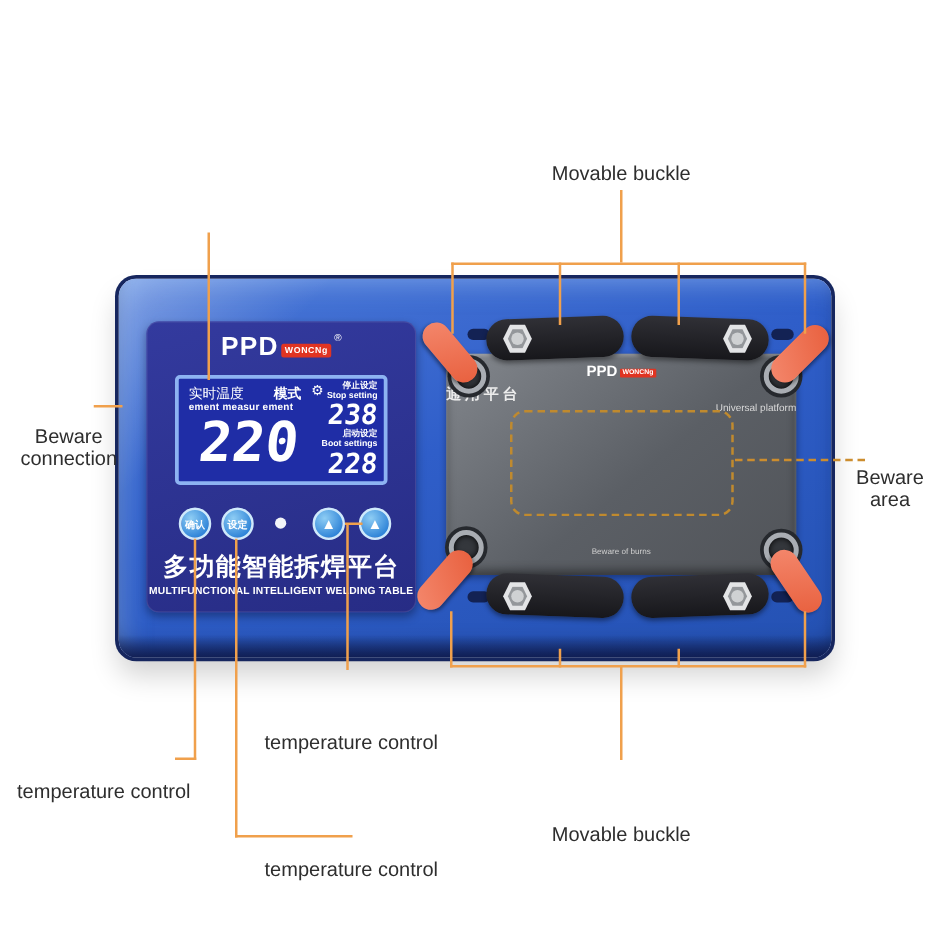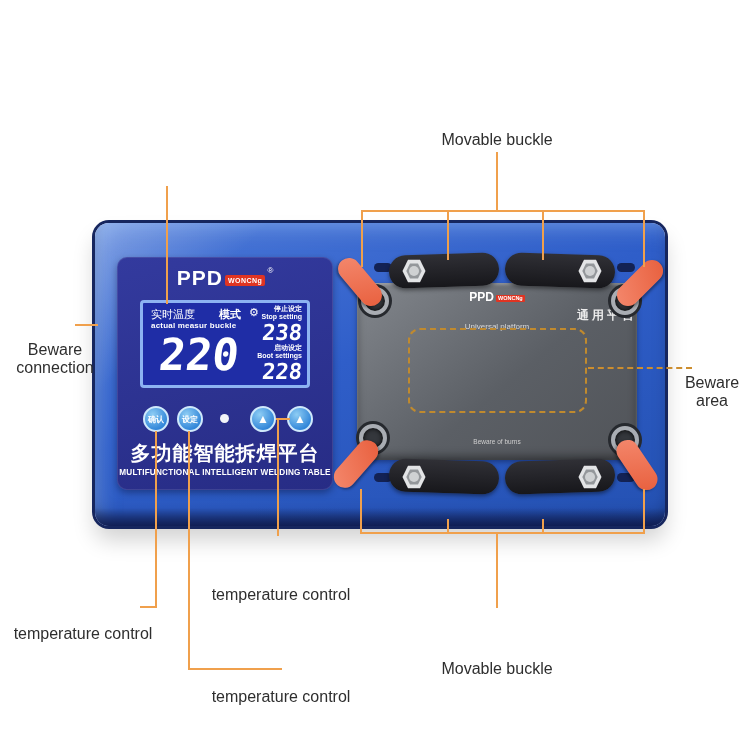--- a/index.html
+++ b/index.html
@@ -57,22 +57,22 @@
     font-size:8.2px;letter-spacing:.2px;}
   
   .plate{left:262px;top:60px;width:280px;height:177px;border-radius:7px;
     background:linear-gradient(140deg,#83878d 0%,#5b5f65 55%,#515459 100%);
     box-shadow:inset 0 2px 3px rgba(255,255,255,.28),inset 0 -4px 8px rgba(0,0,0,.4),
                0 2px 5px rgba(0,0,20,.35);}
   .plate .prow{left:0;right:0;display:flex;justify-content:center;align-items:flex-start;gap:2px;color:#fff;}
   .pbrand{font-weight:bold;font-size:12px;line-height:12px;}
   .pbadge{background:#e03422;color:#fff;font-size:5.5px;font-weight:bold;line-height:7px;
     padding:0 2px;border-radius:1px;margin-top:4px;}
-  .pcn{left:0;right:0;top:24px;text-align:right;color:#ececec;font-size:12px;letter-spacing:3px;font-weight:bold;}
-  .pen{left:0;right:0;top:39px;text-align:center;color:#d9d9d9;font-size:8px;}
+  .pcn{left:0;right:0;top:24px;text-align:left;color:#ececec;font-size:12px;letter-spacing:3px;font-weight:bold;}
+  .pen{left:0;right:0;top:39px;text-align:right;color:#d9d9d9;font-size:8px;}
   .heatzone{left:51px;top:45px;width:175px;height:81px;border:2px dashed #c08a2e;border-radius:12px;}
   .warnrow{left:0;right:0;top:140px;text-align:center;color:#fff;font-size:12px;font-weight:bold;}
   .warnen{left:0;right:0;top:155px;text-align:center;color:#cfcfcf;font-size:6.5px;}
   .ring{position:absolute;width:20px;height:20px;border-radius:50%;background:#34373c;
     border:4px solid #a9adb3;box-shadow:0 0 0 3px #26292e,inset 0 0 5px #000;}
   
   .buckle{position:absolute;width:110px;height:33px;border-radius:17px;
     background:linear-gradient(180deg,#303036,#17171b);box-shadow:0 2px 4px rgba(0,0,0,.45);}
   .nut{position:absolute;width:24px;height:24px;background:#e3e4e6;
     clip-path:polygon(25% 3%,75% 3%,98% 50%,75% 97%,25% 97%,2% 50%);}
@@ -95,21 +95,21 @@
       <div class="abs brandrow">
         <span class="brand-name">PPD</span>
         <span class="brand-badge">WONCNg</span>
         <span class="brand-reg">®</span>
       </div>
 
       <div class="abs lcd">
         <span class="abs cn1">实时温度</span>
         <span class="abs cn2">模式</span>
         <span class="abs gear">⚙</span>
-        <span class="abs en1">actual measur buckle</span>
+        <span class="abs en1">ement measur ement</span>
         <div class="abs big seg">220</div>
         <div class="abs rcol">
           <div class="tiny">停止设定</div>
           <div class="tiny">Stop setting</div>
           <div class="mid seg">238</div>
           <div class="tiny">启动设定</div>
           <div class="tiny">Boot settings</div>
           <div class="mid seg">228</div>
         </div>
       </div>

